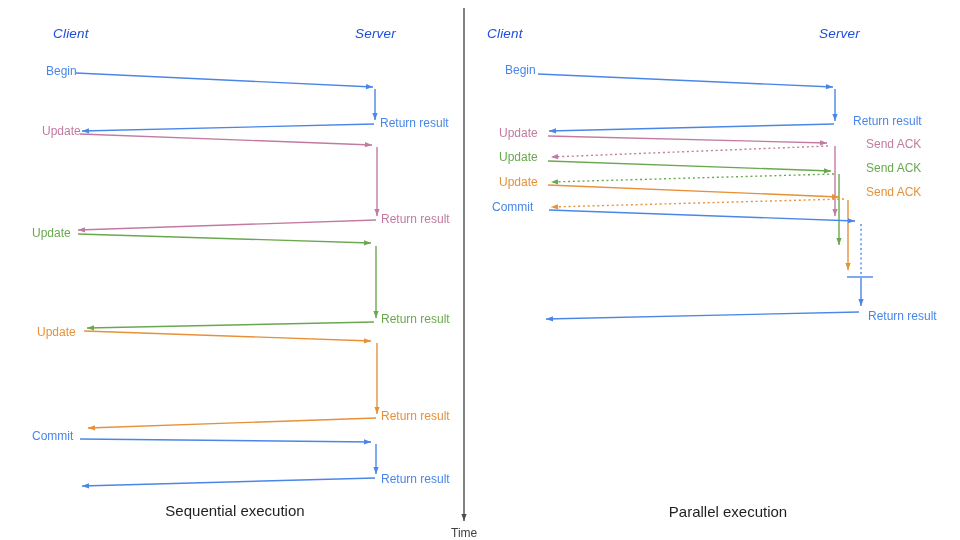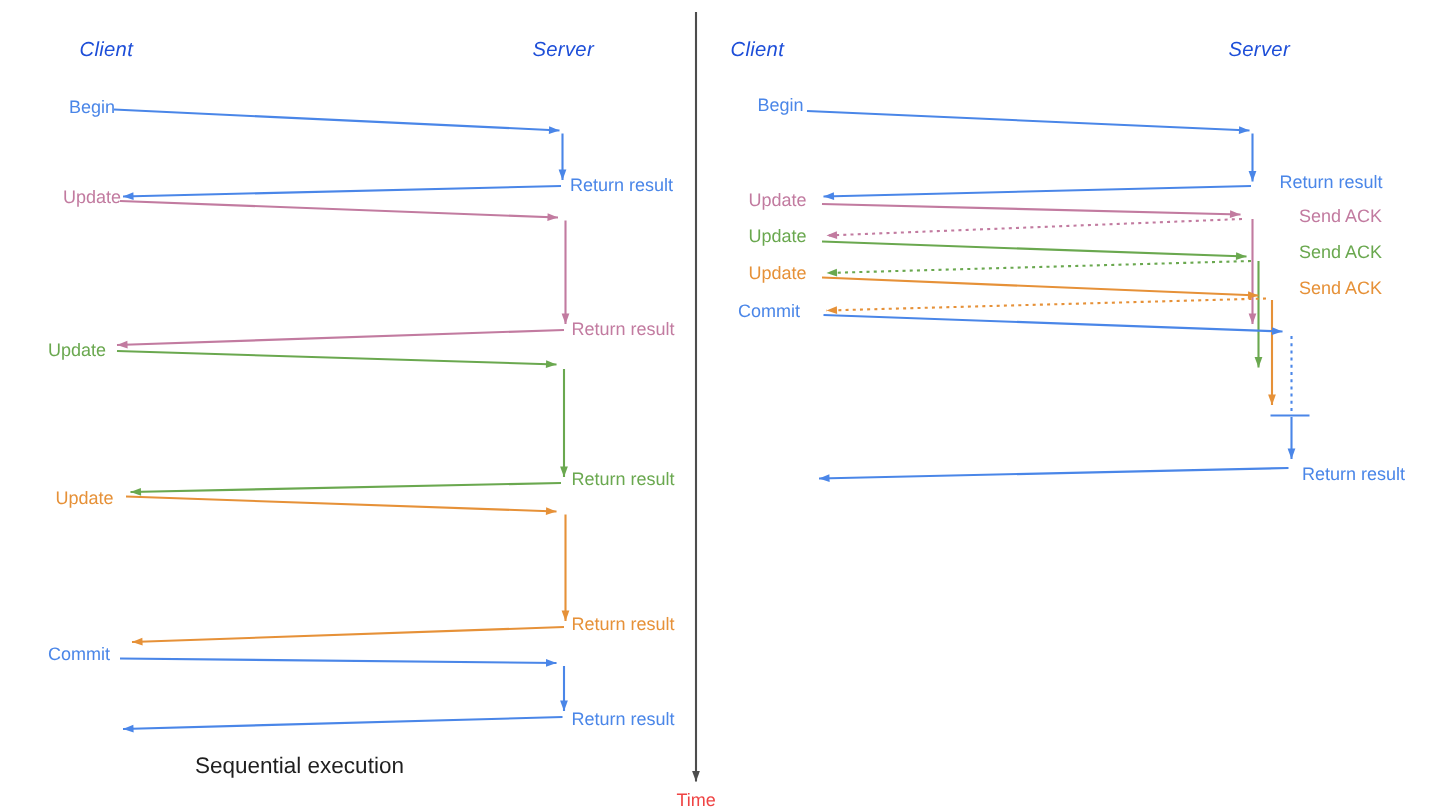--- a/index.html
+++ b/index.html
@@ -11,24 +11,24 @@
   #label-layer{position:absolute;left:0;top:0;width:960px;height:540px;pointer-events:none;padding-left:44px;}
   .msg-label{
     position:absolute;transform:translateY(-50%);
     font-size:12px;line-height:14px;white-space:nowrap;
   }
   .hdr{
     position:absolute;transform:translateY(-50%);
     font-size:13.5px;font-style:italic;color:#1d4ed8;letter-spacing:.2px;white-space:nowrap;
   }
   .title{
-    position:absolute;font-size:15px;color:#1f1f1f;text-align:left;white-space:nowrap;
+    position:absolute;font-size:15px;color:#1f1f1f;text-align:center;white-space:nowrap;
   }
   .time-label{
-    position:absolute;font-size:12px;color:#ef4444;white-space:nowrap;
+    position:absolute;font-size:12px;color:#404040;white-space:nowrap;
   }
 </style>
 </head>
 <body>
 
 <div class="canvas">
 
   <svg id="diagram-svg" width="960" height="540" viewBox="0 0 960 540">
       <polyline points="76,73 373,87" fill="none" stroke="#4a86e8" stroke-width="1.4"></polyline>
       <path d="M373 87 L366.1 84.1 L365.9 89.3 Z" fill="#4a86e8"></path>
@@ -118,15 +118,16 @@
       <span class="msg-label" style="left: 866px; top: 192px; color: rgb(230, 145, 56);">Send ACK</span>
       <span class="msg-label" style="left: 868px; top: 316px; color: rgb(74, 134, 232);">Return result</span>
     </div>
 
   <span class="hdr" style="left:53px;top:33px">Client</span>
   <span class="hdr" style="left:355px;top:33px">Server</span>
   <span class="hdr" style="left:487px;top:33px">Client</span>
   <span class="hdr" style="left:819px;top:33px">Server</span>
 
   <div class="title" style="left:130px;top:502px;width:210px">Sequential execution</div>
+  <div class="title" style="left:633px;top:503px;width:190px">Parallel execution</div>
 
   <span class="time-label" style="left:451px;top:526px">Time</span>
 </div>
 
 </body></html>

